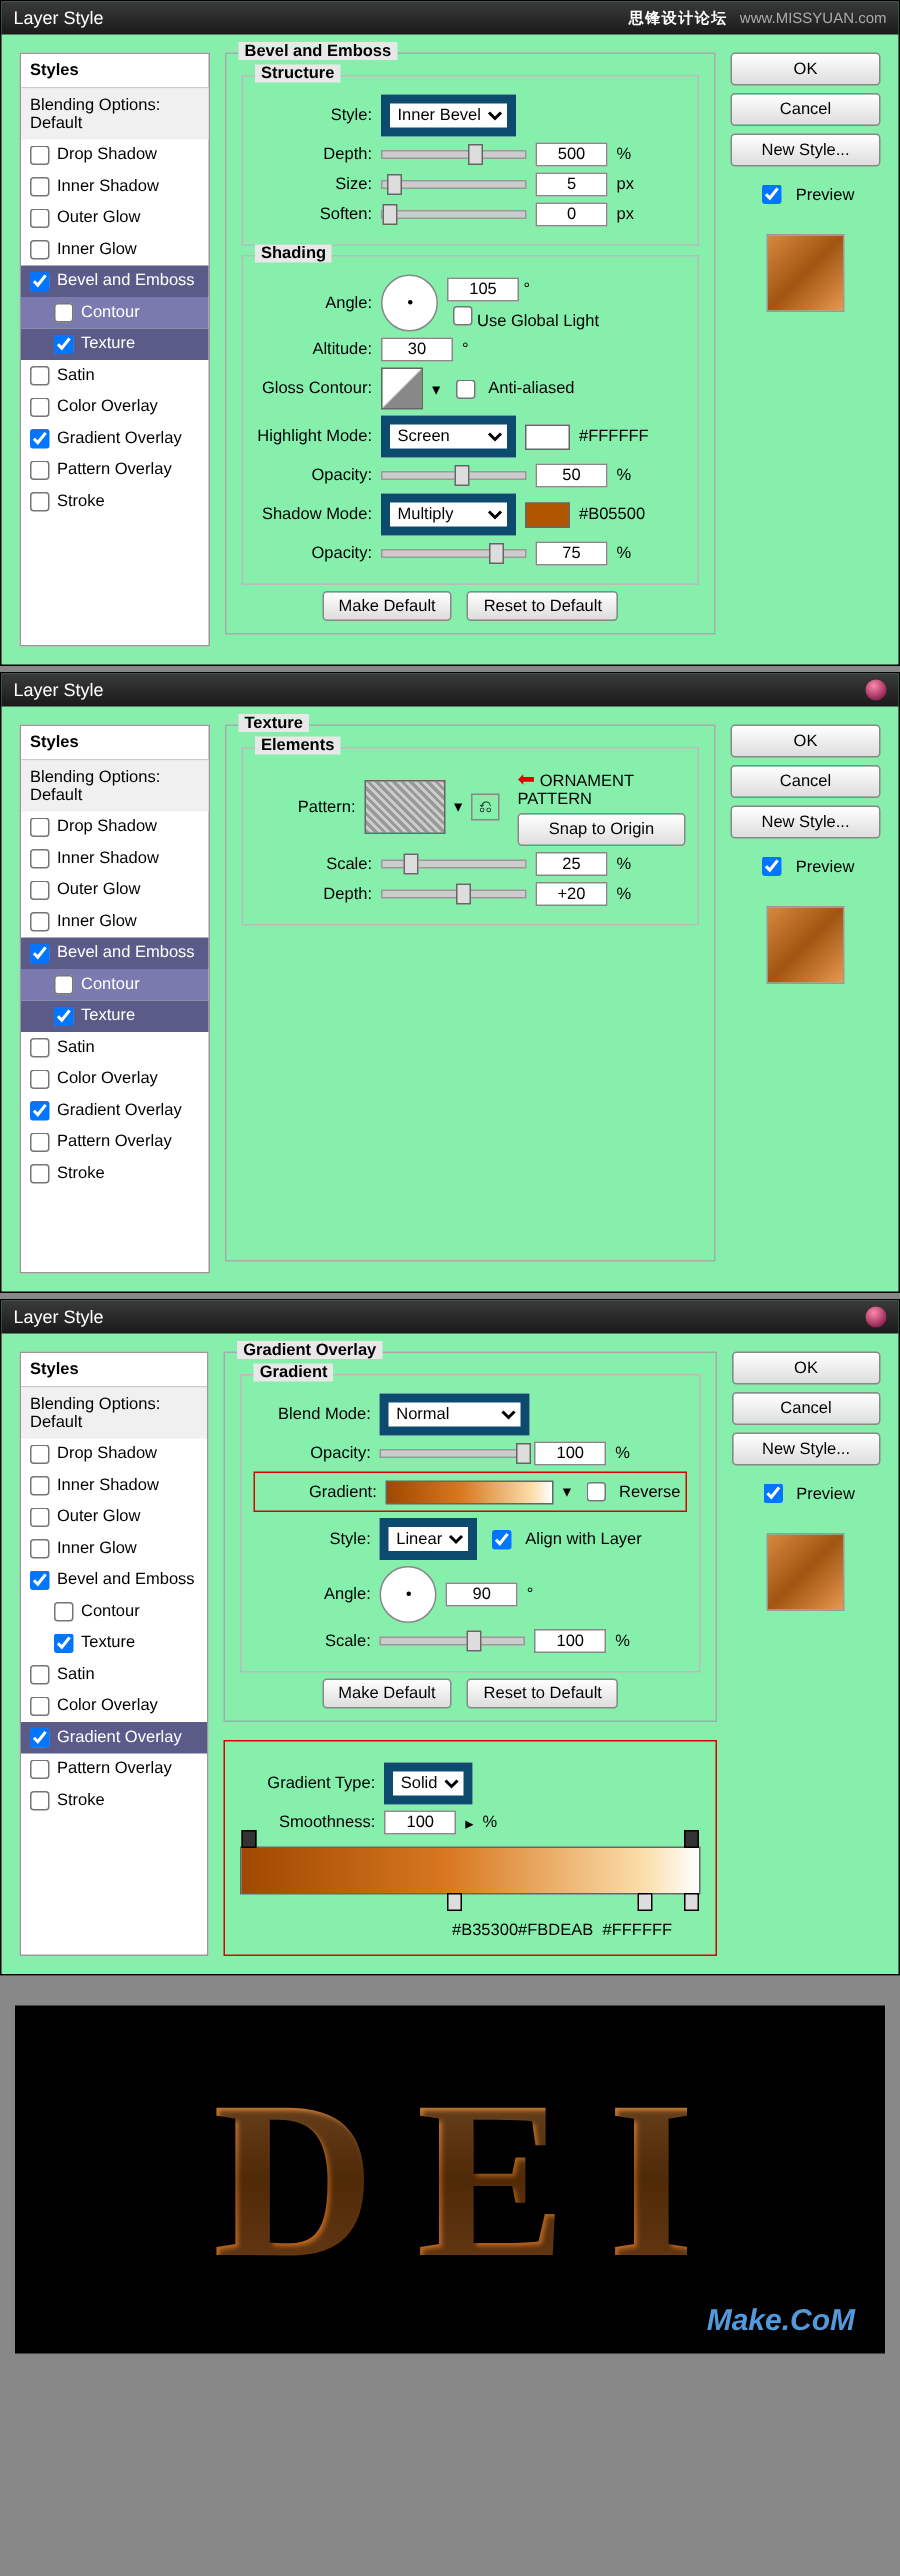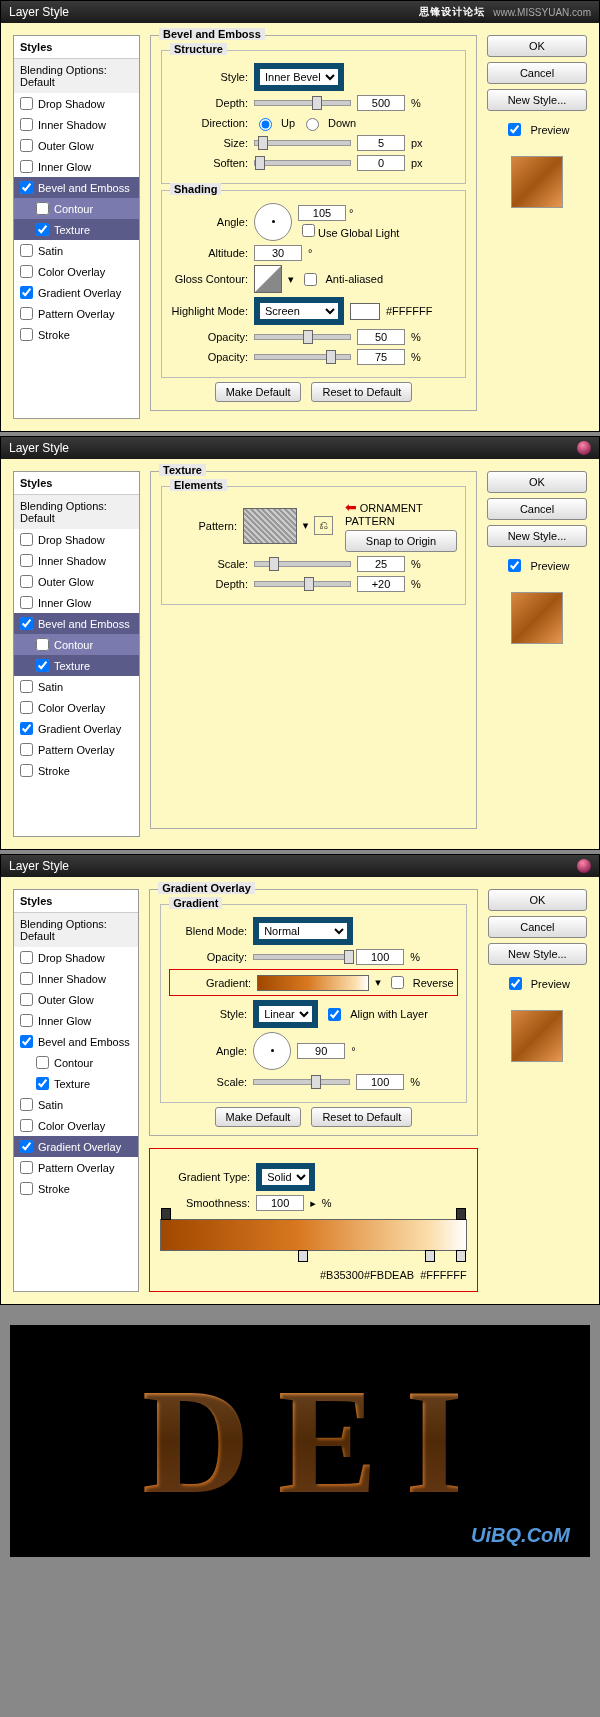--- a/index.html
+++ b/index.html
@@ -1,24 +1,24 @@
 <!DOCTYPE html>
 <html><head>
 <meta charset="utf-8">
 <style>
 body{margin:0;background:#888;font-family:Tahoma,Arial,sans-serif;font-size:11px;color:#000;width:600px}
-.dialog{background:#fef9c3;border:1px solid #000;margin-bottom:4px}
+.dialog{background:#86efac;border:1px solid #000;margin-bottom:4px}
 .titlebar{background:linear-gradient(#3a3a3a,#1a1a1a);color:#fff;padding:4px 8px;display:flex;justify-content:space-between;align-items:center;font-size:12px}
 .titlebar .orb{width:14px;height:14px;border-radius:50%;background:radial-gradient(circle at 40% 30%,#ff88aa,#660033)}
 .watermark{color:#aaa;font-size:10px;display:flex;gap:8px;align-items:center}
 .watermark b{color:#fff;letter-spacing:1px}
 .dlgbody{display:flex;padding:12px;gap:10px}
 .styles-panel{width:125px;border:1px solid #999;background:#fff}
 .styles-title{padding:5px 6px;border-bottom:1px solid #ccc;font-weight:bold;font-size:11px}
-.sopt{display:flex;align-items:flex-end;padding:4px 6px;gap:5px;font-size:11px}
+.sopt{display:flex;align-items:flex-start;padding:4px 6px;gap:5px;font-size:11px}
 .sopt.sub{padding-left:22px}
 .sopt input[type=checkbox]{margin:0}
 .sopt.head{background:#f0f0f0;padding:5px 6px}
 .sopt.sel{background:#5b5b8a;color:#fff}
 .sopt.sel2{background:#7a7aae;color:#fff}
 .center{flex:1}
 .fieldset{border:1px solid #aaa;padding:8px 10px;margin-bottom:8px;position:relative}
 .fieldset .legend{position:absolute;top:-8px;left:8px;background:#e8e8e8;padding:0 4px;font-weight:bold;font-size:11px}
 .subfieldset{border:1px solid #bbb;padding:8px 8px;position:relative;margin-top:6px}
 .subfieldset .legend{position:absolute;top:-8px;left:8px;background:#e8e8e8;padding:0 4px;font-size:11px}
@@ -127,27 +127,20 @@
             </div>
         <div class="row">
               <label>Depth:</label>
               <div class="sld">
                 <div class="th" style="left:60%"></div>
               </div>
               <input type="text" value="500" style="">
               <span>%</span>
             </div>
         <div class="row">
-              <label>Direction:</label>
-              <input type="radio" checked="" style="">
-              <span>Up</span>
-              <input type="radio" style="">
-              <span>Down</span>
-            </div>
-        <div class="row">
               <label>Size:</label>
               <div class="sld">
                 <div class="th" style="left:3%"></div>
               </div>
               <input type="text" value="5" style="">
               <span>px</span>
             </div>
         <div class="row">
               <label>Soften:</label>
               <div class="sld">
@@ -181,20 +174,26 @@
               <div class="colorbox" style="background:#fff"></div>
               <span>#FFFFFF</span>
             </div>
         <div class="row">
               <label>Opacity:</label>
               <div class="sld">
                 <div class="th" style="left:50%"></div>
               </div>
               <input type="text" value="50" style="">
               <span>%</span>
+            </div>
+        <div class="row">
+              <label>Shadow Mode:</label>
+              <select style="width:90px"><option>Multiply</option></select>
+              <div class="colorbox" style="background:#B05500"></div>
+              <span>#B05500</span>
             </div>
         <div class="row">
               <label>Opacity:</label>
               <div class="sld">
                 <div class="th" style="left:75%"></div>
               </div>
               <input type="text" value="75" style="">
               <span>%</span>
             </div>
       </div>
@@ -443,35 +442,35 @@
             <span>▸</span>
             <span>%</span>
           </div>
       <div class="bigGrad">
         <div class="stop top" style="left:0"></div>
             <div class="stop top" style="right:0"></div>
         <div class="stop" style="left:45%"></div>
         <div class="stop" style="right:10%"></div>
         <div class="stop" style="right:0"></div>
       </div>
-      <div style="display:flex;justify-content:flex-end;padding:10px 0 0">
+      <div style="display:flex;justify-content:center;padding:10px 0 0">
         <span style="margin-left:40%">#B35300</span>
         <span><span>#FBDEAB</span>&nbsp;&nbsp;<span>#FFFFFF</span></span>
       </div>
     </div>
   </div>
   <div class="rightcol">
     <div class="btn">OK</div>
     <div class="btn">Cancel</div>
     <div class="btn">New Style...</div>
     <div class="row" style="justify-content:center">
           <input type="checkbox" checked="" style="">
           <span>Preview</span>
         </div>
     <div class="swatch"></div>
   </div>
 </div>
 </div>
 
 <div class="preview-img" style="position:relative">
   <span class="txt">D E I</span>
-  <span class="uibq">UiBQ.CoM</span>
+  <span class="uibq">Make.CoM</span>
 </div>
 
 </body></html>

